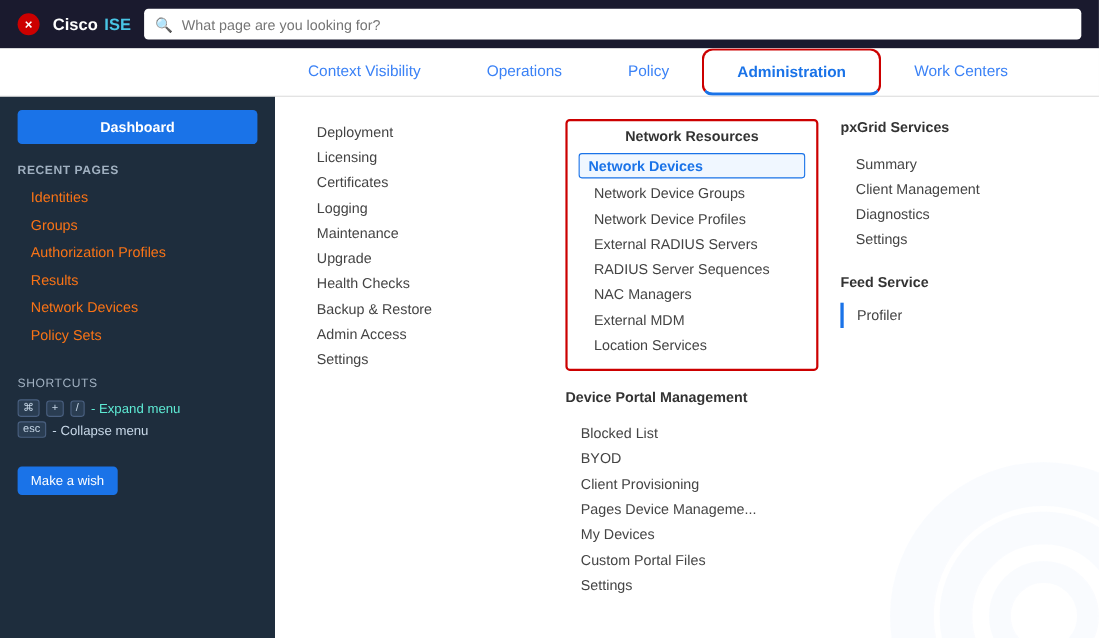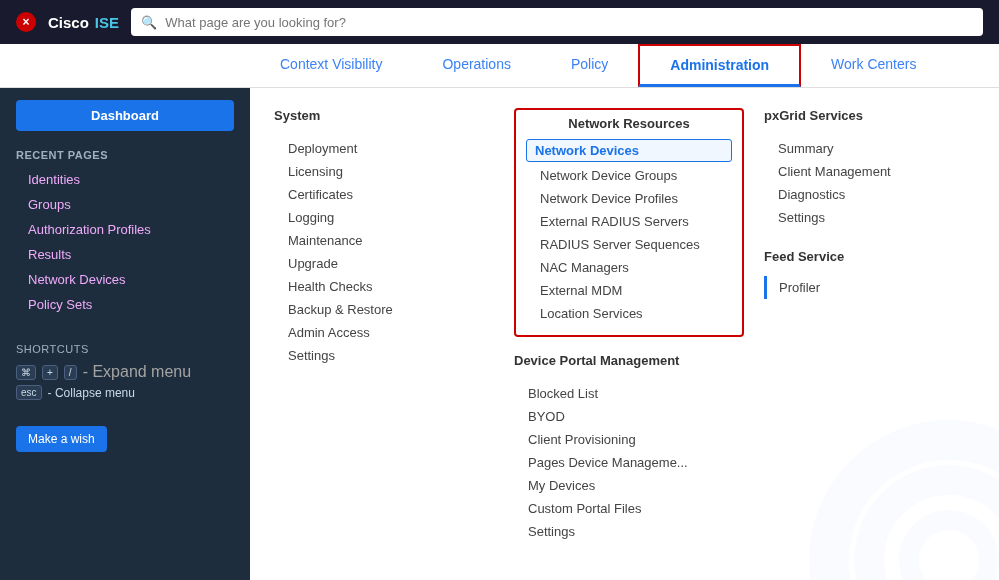--- a/index.html
+++ b/index.html
@@ -84,20 +84,21 @@
       color: #3b82f6;
       cursor: pointer;
       border-bottom: 3px solid transparent;
       white-space: nowrap;
       font-weight: 500;
     }
     .nav-tab.active {
       color: #1a73e8;
       border-bottom: 3px solid #1a73e8;
       font-weight: 600;
+      border-radius: 10px;
     }
     .nav-tab.active-outlined {
       border: 2px solid #cc0000;
       border-bottom: 3px solid #1a73e8;
       color: #1a73e8;
       font-weight: 600;
     }
 
     
     .main-layout {
@@ -129,21 +130,21 @@
     .sidebar-section-title {
       color: #a0b0c0;
       font-size: 11px;
       font-weight: 700;
       text-transform: uppercase;
       padding: 4px 16px 6px 16px;
       letter-spacing: 0.5px;
     }
     .sidebar-item {
       padding: 5px 16px 5px 28px;
-      color: #f0abfc;
+      color: #f97316;
       font-size: 13px;
       cursor: pointer;
     }
 
     .sidebar-divider {
       height: 10px;
     }
 
     .shortcuts-section {
       margin-top: 8px;
@@ -317,35 +318,34 @@
     <div class="sidebar-item">Policy Sets</div>
 
     <div class="sidebar-divider"></div>
 
     <div class="shortcuts-section">
       <div class="shortcuts-title">Shortcuts</div>
       <div class="shortcut-row">
         <span class="kbd">⌘</span>
         <span class="kbd">+</span>
         <span class="kbd">/</span>
-        <span style="color:#a3a3a3;font-size:16px;">- <span>Expand menu</span></span>
+        <span style="color:#5eead4;font-size:12px;">- <span>Expand menu</span></span>
       </div>
       <div class="shortcut-row">
         <span class="kbd">esc</span>
         <span style="color:#c8d8e8;font-size:12px;">- <span>Collapse menu</span></span>
       </div>
     </div>
 
     <button class="make-wish-btn">Make a wish</button>
   </div>
 
   <div class="mega-menu">
 
     <div class="menu-section col-system">
-      <div class="menu-section-title">System</div>
       <a class="menu-item">Deployment</a>
       <a class="menu-item">Licensing</a>
       <a class="menu-item">Certificates</a>
       <a class="menu-item">Logging</a>
       <a class="menu-item">Maintenance</a>
       <a class="menu-item">Upgrade</a>
       <a class="menu-item">Health Checks</a>
       <a class="menu-item">Backup &amp; Restore</a>
       <a class="menu-item">Admin Access</a>
       <a class="menu-item">Settings</a>

